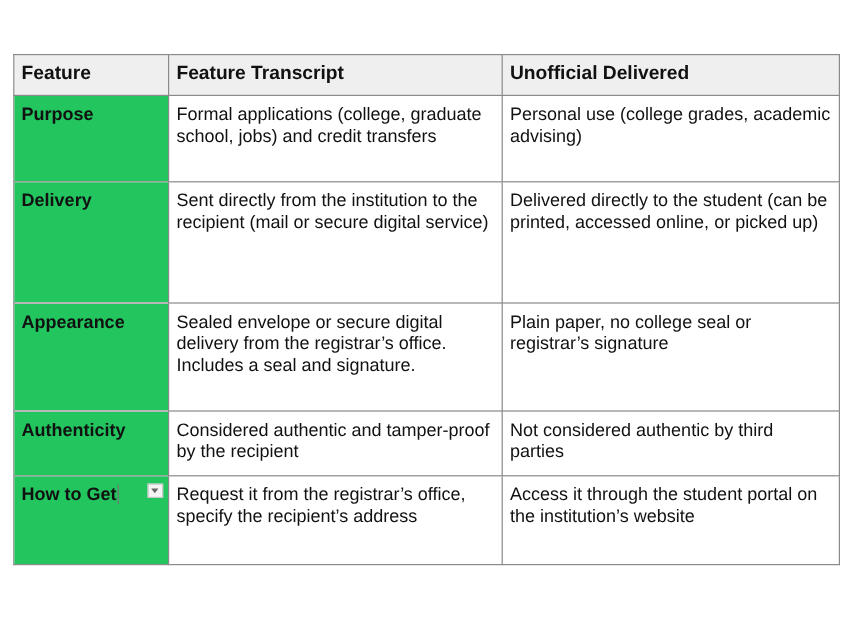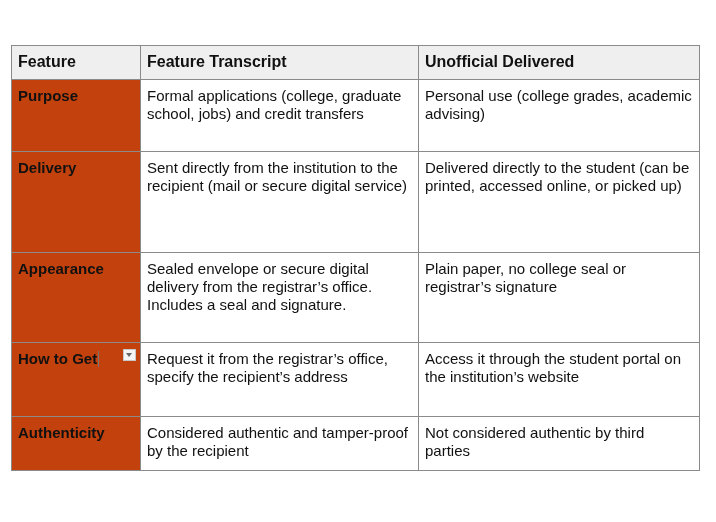--- a/index.html
+++ b/index.html
@@ -2,21 +2,21 @@
 <html><head>
   <meta charset="utf-8">
   <style>
     html, body { margin: 0; padding: 0; background: #ffffff; }
     body { width: 716px; height: 522px; position: relative; overflow: hidden;
            font-family: "Liberation Sans", sans-serif; color: #111; }
     table { position: absolute; left: 11px; top: 25px; width: 688px;
             border-collapse: collapse; table-layout: fixed; font-size: 15px; line-height: 18px; margin-top: 20px; }
     td, th { border: 1px solid #8a8a8a; vertical-align: top; padding: 7px 6px 0 6px; text-align: left; }
     th { background: #efefef; font-weight: bold; font-size: 16px; height: 26px; }
-    td.feat { background: #c2410c; font-weight: bold; position: relative; }
+    td.feat { background: #22c55e; font-weight: bold; position: relative; }
     col.c1 { width: 129px; } col.c2 { width: 278px; } col.c3 { width: 281px; }
     .dd { position: absolute; right: 4px; top: 6px; width: 11px; height: 10px;
           border: 1px solid #c8c8c8; background: #f4f4f4; }
     .dd::after { content: ""; position: absolute; left: 2px; top: 3px;
           border-left: 3.5px solid transparent; border-right: 3.5px solid transparent; border-top: 4px solid #666; }
     .caret { display: inline-block; width: 1px; height: 16px; background: #777; vertical-align: -3px; margin-left: 1px; }
   </style>
 </head>
 <body>
 
@@ -40,24 +40,24 @@
   <tr style="height:101px">
     <td class="feat">Delivery</td>
     <td>Sent directly from the institution to the recipient (mail or secure digital service)</td>
     <td>Delivered directly to the student (can be printed, accessed online, or picked up)</td>
   </tr>
   <tr style="height:90px">
     <td class="feat">Appearance</td>
     <td>Sealed envelope or secure digital delivery from the registrar’s office. Includes a seal and signature.</td>
     <td>Plain paper, no college seal or registrar’s signature</td>
   </tr>
+  <tr style="height:54px">
+    <td class="feat">Authenticity</td>
+    <td>Considered authentic and tamper-proof by the recipient</td>
+    <td>Not considered authentic by third parties</td>
+  </tr>
   <tr style="height:74px">
     <td class="feat"><span>How to Get</span><span class="caret"></span><span class="dd"></span></td>
     <td>Request it from the registrar’s office, specify the recipient’s address</td>
     <td>Access it through the student portal on the institution’s website</td>
   </tr>
-  <tr style="height:54px">
-    <td class="feat">Authenticity</td>
-    <td>Considered authentic and tamper-proof by the recipient</td>
-    <td>Not considered authentic by third parties</td>
-  </tr>
 </tbody>
   </table>
 
 </body></html>

